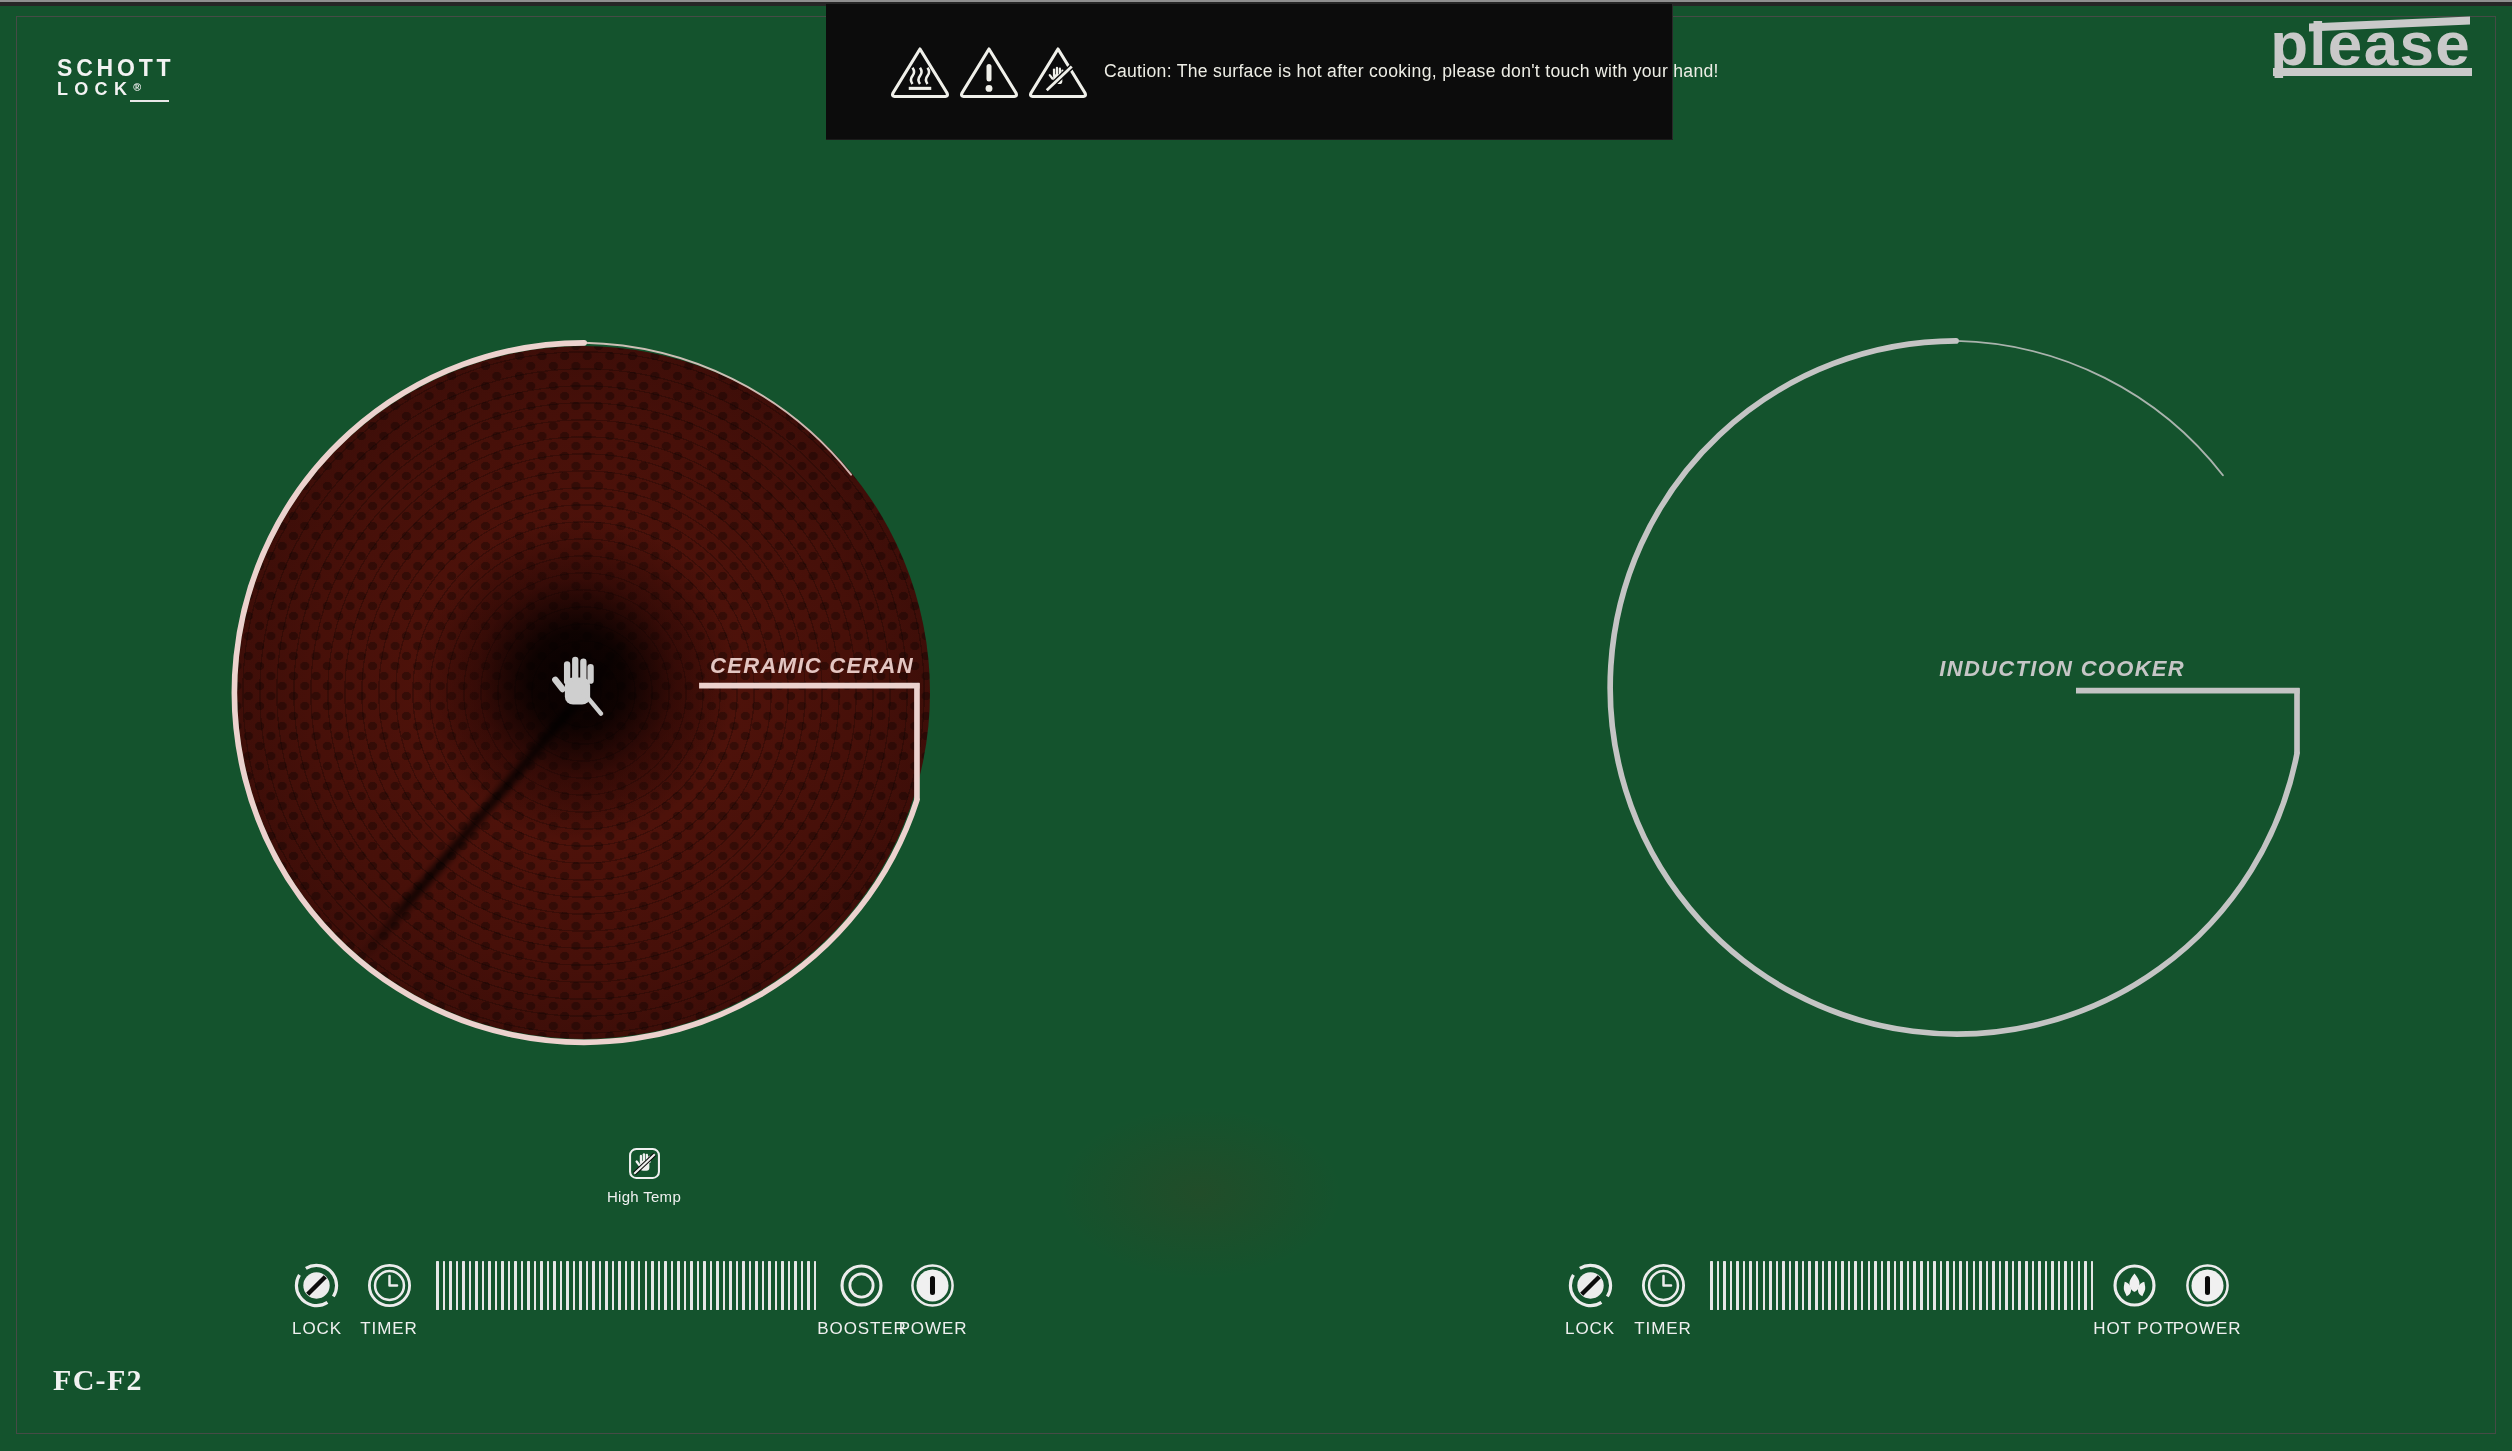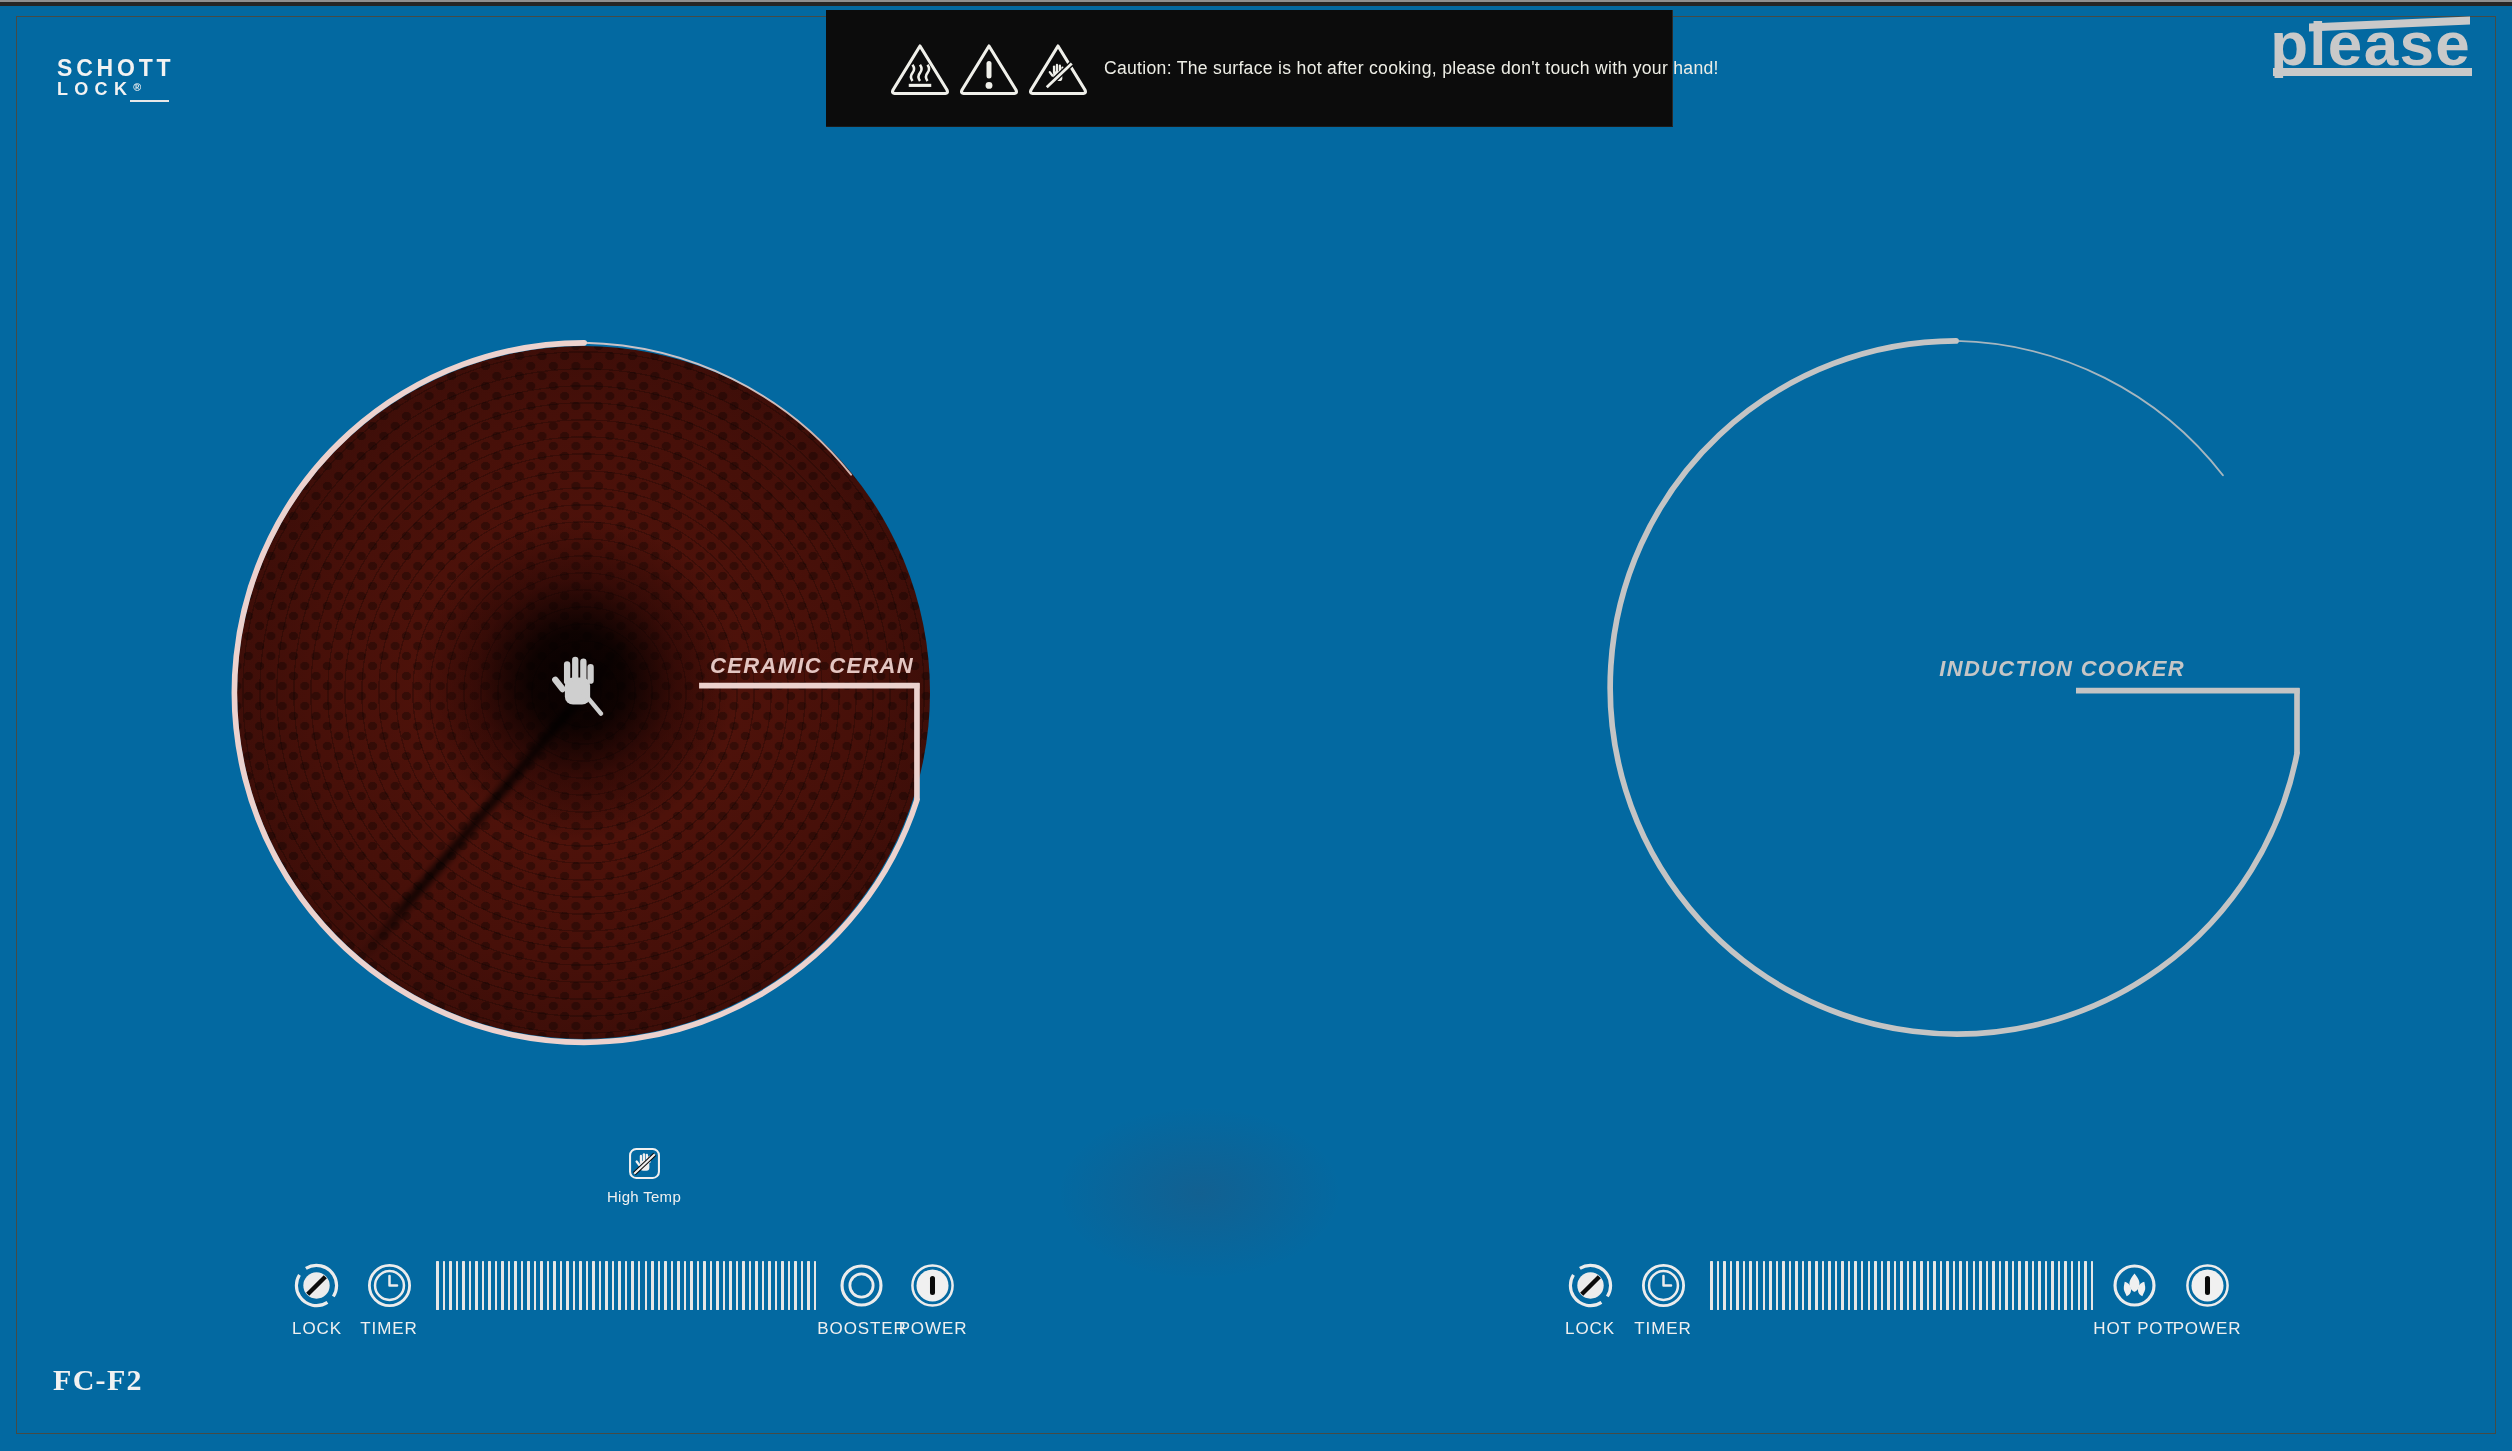--- a/index.html
+++ b/index.html
@@ -1,33 +1,33 @@
 <!DOCTYPE html>
 <html style="font-size:10px"><head>
 <meta charset="utf-8">
 <style>
   html,body{margin:0;padding:0;background:#000;}
   #stage{
-    position:relative;width:2512px;height:1451px;background:#0369a1;
+    position:relative;width:2512px;height:1451px;background:#14532d;
     overflow:hidden;font-family:"Liberation Sans",sans-serif;color:#f0f0f0;
   }
   
   .top-edge{position:absolute;left:0;top:0;width:2512px;height:6.3px;
     background:linear-gradient(#8f8f8f 0 1.9px,#262626 1.9px 100%);}
   
   .frame{position:absolute;left:15.7px;top:15.7px;width:2478px;height:1416px;
     border:1.3px solid #464b46;}
   
   .schott{position:absolute;left:57px;top:57px;color:#f2f2f2;}
   .schott-l1{font-size:23px;font-weight:bold;letter-spacing:3.8px;line-height:1.0;}
   .schott-l2{font-size:18px;font-weight:bold;letter-spacing:6.3px;line-height:1.1;}
   .schott-reg{font-size:10.7px;vertical-align:3.8px;letter-spacing:0;}
   .schott-underline{height:2.5px;background:#e8e8e8;width:39px;margin-left:73px;margin-top:0px;}
   
-  .caution-plate{position:absolute;left:826px;top:10px;width:847px;height:117px;
+  .caution-plate{position:absolute;left:826px;top:4px;width:847px;height:136px;
     background:#0c0c0c;border-right:1.3px solid #292929;border-bottom:0.6px solid #1b1b1b;
     display:flex;align-items:center;box-sizing:border-box;padding-left:64px;}
   .caution-icons{display:flex;gap:8.8px;align-items:flex-end;}
   .caution-text{margin-left:16.3px;font-size:17.6px;color:#eeeee6;letter-spacing:0.3px;white-space:nowrap;}
   
   .forci{position:absolute;right:41px;top:11.3px;display:inline-block;}
   .forci-text{font-size:62px;font-weight:bold;letter-spacing:1.3px;color:#c9c9c9;line-height:1.05;}
   .forci-overbar{position:absolute;left:39px;top:8.8px;right:1.3px;height:8.2px;background:#c9c9c9;transform:skewY(-2.5deg);}
   .forci-underline{position:absolute;left:2.5px;right:-1.3px;bottom:0px;height:8.2px;background:#c9c9c9;}
   

